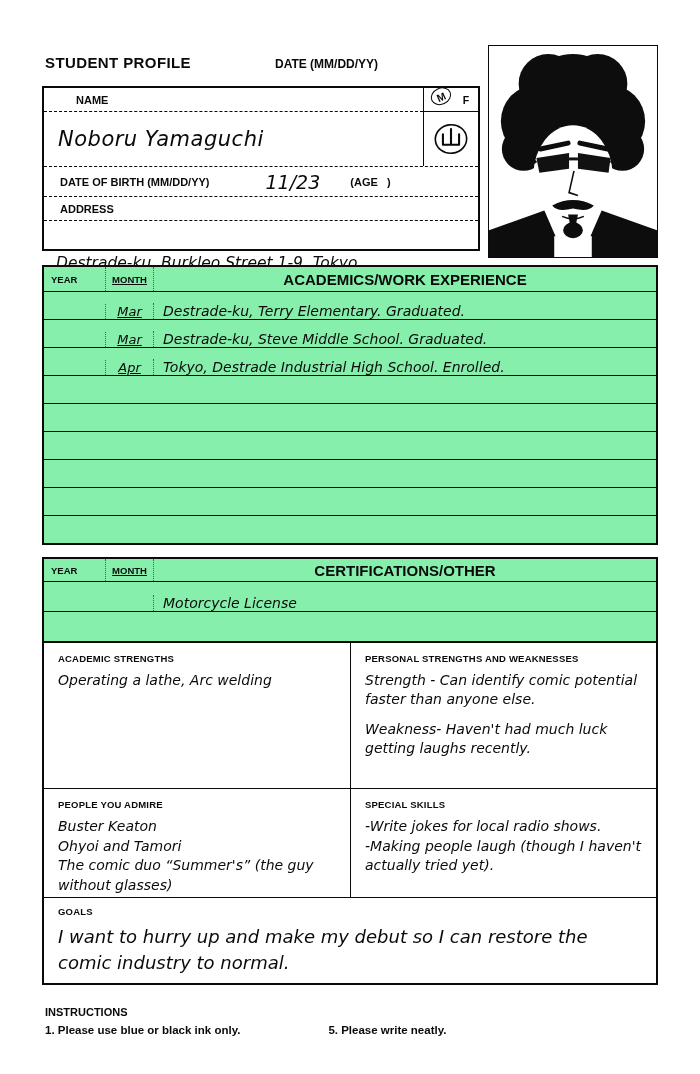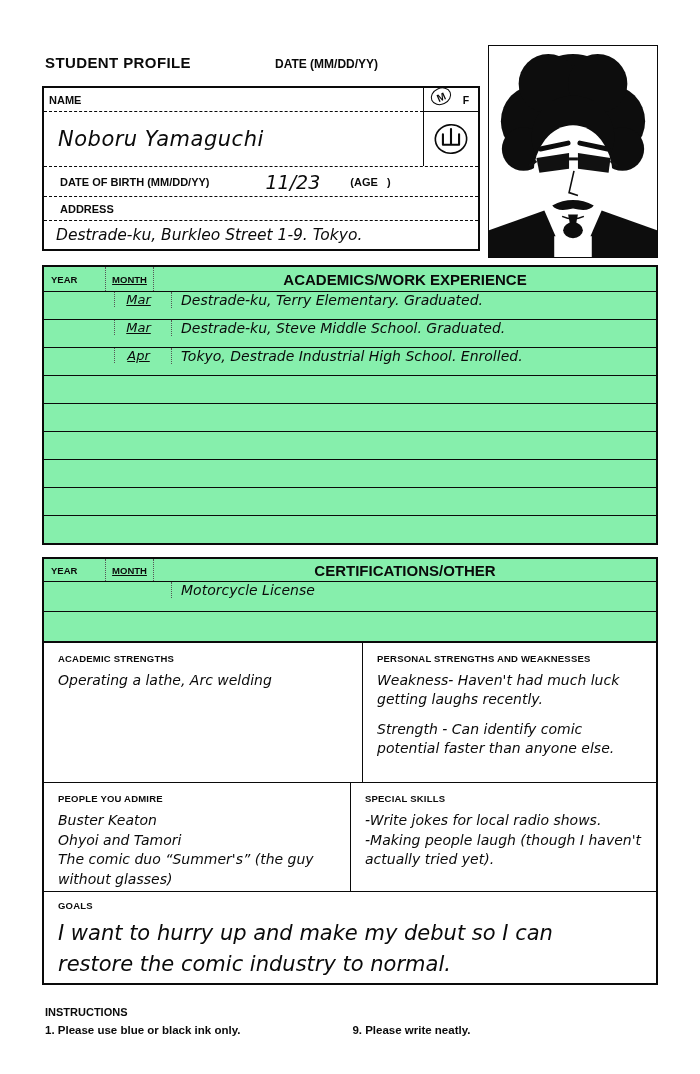--- a/index.html
+++ b/index.html
@@ -13,83 +13,83 @@
   .doc-title  { position:absolute; left:45px;  top:54px; font-weight:700; font-size:15px; letter-spacing:.4px; }
   .date-label { position:absolute; left:275px; top:57px; font-weight:700; font-size:12px; }
 
   
   .profile-box { position:absolute; left:42px; top:86px; width:438px; height:165px;
                  border:2px solid #0a0a0a; box-sizing:border-box; }
   .pb-top { display:flex; height:78px; border-bottom:1.5px dashed #0a0a0a; }
   .pb-top-left { flex:1; display:flex; flex-direction:column; min-width:0; }
   .pb-top-right { width:54px; border-left:1.5px solid #0a0a0a; display:flex; flex-direction:column; }
   .name-label-row { height:24px; border-bottom:1.5px dashed #0a0a0a; display:flex; align-items:center;
-                    padding-left:5px; box-sizing:border-box; font-weight:700; font-size:11px; }
+                    padding-left:32px; box-sizing:border-box; font-weight:700; font-size:11px; }
   .name-value-row { flex:1; display:flex; align-items:center; padding-left:14px; font-size:21px; letter-spacing:.5px; }
   .mf-cell { height:24px; border-bottom:1.5px solid #0a0a0a; box-sizing:border-box;
              display:flex; align-items:center; justify-content:center; gap:9px;
              font-size:10.5px; font-weight:700; position:relative; overflow:visible; }
   .m-circled { display:inline-flex; align-items:center; justify-content:center;
                width:19px; height:15px; border:1.6px solid #0a0a0a; border-radius:50%;
                transform:rotate(-24deg) translate(-1px,-4px); }
   .stamp-cell { flex:1; display:flex; align-items:center; justify-content:center; }
   .dob-row { height:30px; border-bottom:1.5px dashed #0a0a0a; box-sizing:border-box;
              display:flex; align-items:center; padding-left:16px; }
   .dob-label { font-weight:700; font-size:11px; }
   .dob-value { font-size:19px; margin-left:56px; }
   .age-label { font-weight:700; font-size:11px; margin-left:30px; white-space:pre; }
   .addr-label-row { height:24px; border-bottom:1.5px dashed #0a0a0a; box-sizing:border-box;
                     display:flex; align-items:center; padding-left:16px; font-weight:700; font-size:11px; }
-  .addr-value-row { height:27px; display:flex; align-items:center; padding-left:12px; font-size:15.5px; }
+  .addr-value-row { height:27px; display:flex; align-items:center; padding-left:12px; font-size:15.5px;margin-top:28px; }
 
   
   .photo-box { position:absolute; left:488px; top:45px; width:170px; height:213px;
                border:1px solid #0a0a0a; box-sizing:border-box; background:#fff; overflow:hidden; }
   .photo-box svg { display:block; width:100%; height:100%; }
 
   
   .table { position:absolute; left:42px; width:616px; border:2px solid #0a0a0a; box-sizing:border-box; background:#86efac; }
   .academics { top:265px; }
   .certs     { top:557px; }
   .t-header { display:flex; border-bottom:1.5px solid #0a0a0a; align-items:stretch; }
   .academics .t-header { height:24px; }
   .certs .t-header     { height:22px; }
-  .t-row { display:flex; border-bottom:1px solid #0a0a0a; align-items:flex-start;gap:9px; }
+  .t-row { display:flex; border-bottom:1px solid #0a0a0a; align-items:flex-end; }
   .academics .t-row { height:27px; }
   .certs .t-row     { height:29px; }
   .t-row:last-child { border-bottom:none; }
   .c-year  { width:61px;  box-sizing:border-box; display:flex; align-items:center; padding-left:7px; }
   .c-month { width:48px;  box-sizing:border-box; display:flex; align-items:center; justify-content:center;
              border-left:1px dotted #555;text-decoration:underline; }
   .c-main  { flex:1; box-sizing:border-box; display:flex; align-items:center; padding-left:9px;
              border-left:1px dotted #555; }
   .t-header .c-year, .t-header .c-month { font-weight:700; font-size:9.5px; }
   .t-header .c-main { font-weight:700; font-size:15px; justify-content:center; padding-left:0; }
   .t-row .c-month { font-size:13px; }
   .t-row .c-main  { font-size:14px; }
 
   
   .strengths-box { position:absolute; left:42px; top:641px; width:616px; height:344px;
                    border:2px solid #0a0a0a; box-sizing:border-box; display:flex; flex-direction:column; }
   .sg-row { display:flex; border-bottom:1.5px solid #0a0a0a; }
-  .sg-top    { height:145px;gap:12px; }
+  .sg-top    { height:145px; }
   .sg-bottom { height:108px; }
   .sg-cell { width:306px; box-sizing:border-box; padding:10px 14px 6px 14px; }
   .sg-cell.right { flex:1; border-left:1.5px solid #0a0a0a; }
   .sec-label { font-weight:700; font-size:9.5px; margin-bottom:7px; letter-spacing:.2px; }
   .sec-text { font-size:14px; line-height:1.35; }
   .sec-par  { font-size:14px; line-height:1.35; margin-bottom:11px; }
   .sec-line { font-size:14px; line-height:1.4; }
   .goals-row { flex:1; padding:8px 32px 4px 14px; box-sizing:border-box; }
-  .goals-text { font-size:21px; line-height:1.45; margin-top:0; }
+  .goals-text { font-size:18px; line-height:1.45; margin-top:0; }
 
   
   .instructions { position:absolute; left:45px; top:1006px; width:600px; }
   .instr-label { font-weight:700; font-size:11px; margin-bottom:6px; }
-  .instr-items { display:flex; gap:112px; font-weight:700; font-size:11.5px; }
+  .instr-items { display:flex; gap:88px; font-weight:700; font-size:11.5px; }
 </style>
 </head>
 <body>
 
 <div class="page">
 
   <div class="doc-title">STUDENT PROFILE</div>
   <div class="date-label">DATE (MM/DD/YY)</div>
 
   <div class="profile-box">
@@ -225,22 +225,22 @@
   </div>
 
   <div class="strengths-box">
     <div class="sg-row sg-top">
       <div class="sg-cell">
         <div class="sec-label">ACADEMIC STRENGTHS</div>
         <div class="sec-text hand">Operating a lathe, Arc welding</div>
       </div>
       <div class="sg-cell right">
         <div class="sec-label">PERSONAL STRENGTHS AND WEAKNESSES</div>
+        <div class="sec-par hand">Strength - Can identify comic potential faster than anyone else.</div>
         <div class="sec-par hand">Weakness- Haven't had much luck getting laughs recently.</div>
-        <div class="sec-par hand">Strength - Can identify comic potential faster than anyone else.</div>
       </div>
     </div>
     <div class="sg-row sg-bottom">
       <div class="sg-cell">
         <div class="sec-label">PEOPLE YOU ADMIRE</div>
         <div class="sec-line hand">Buster Keaton</div>
         <div class="sec-line hand">Ohyoi and Tamori</div>
         <div class="sec-line hand">The comic duo “Summer's” (the guy without glasses)</div>
       </div>
       <div class="sg-cell right">
@@ -252,17 +252,17 @@
     <div class="goals-row">
       <div class="sec-label">GOALS</div>
       <div class="goals-text hand">I want to hurry up and make my debut so I can restore the comic industry to normal.</div>
     </div>
   </div>
 
   <div class="instructions">
     <div class="instr-label">INSTRUCTIONS</div>
     <div class="instr-items">
       <span>1. Please use blue or black ink only.</span>
-      <span>9. Please write neatly.</span>
+      <span>5. Please write neatly.</span>
     </div>
   </div>
 
 </div>
 
 </body></html>

